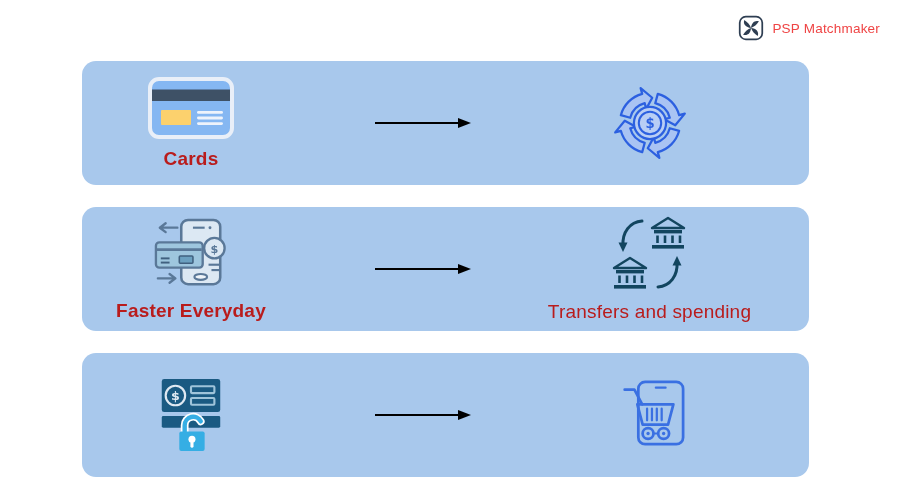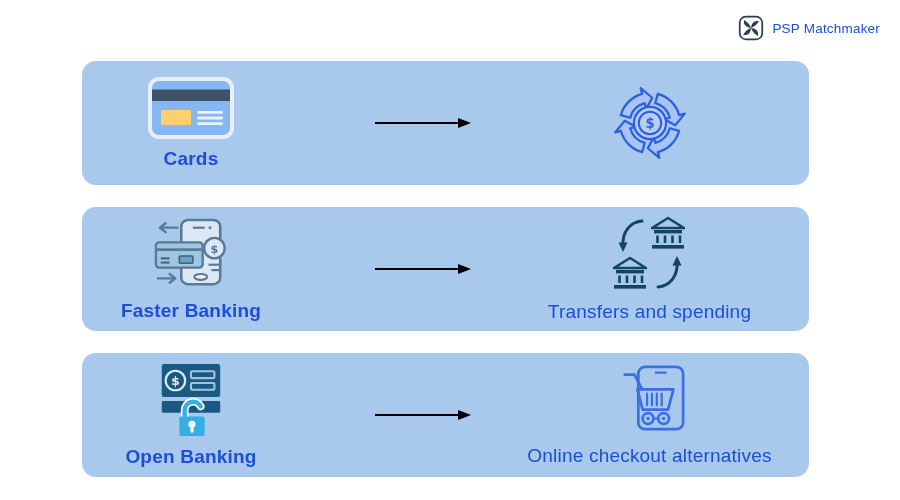--- a/index.html
+++ b/index.html
@@ -8,35 +8,35 @@
     font-family:"Liberation Sans","DejaVu Sans",sans-serif;
     position:relative;overflow:hidden;
   }
   
   .brand{
     position:absolute;top:15px;right:20px;
     display:flex;align-items:center;gap:8px;
   }
   .brand .logo{width:26px;height:26px;display:block;}
   .brand .brand-text{
-    font-size:13.5px;font-weight:500;color:#1d4ed8;letter-spacing:.2px;
+    font-size:13.5px;font-weight:500;color:#ef4444;letter-spacing:.2px;
   }
   
   .bands{position:absolute;top:61px;left:82px;width:727px;}
   .band{
     width:727px;height:124px;background:#a8c8ec;border-radius:14px;
     margin-bottom:22px;
     display:grid;grid-template-columns:218px 190px 1fr;align-items:stretch;
   }
   .cell{
     display:flex;flex-direction:column;align-items:center;justify-content:center;
     gap:9px;padding:6px 0;
   }
   .cell .label{
-    color:#1d4ed8;font-size:19px;line-height:1.1;letter-spacing:.2px;
+    color:#b91c1c;font-size:19px;line-height:1.1;letter-spacing:.2px;
     white-space:nowrap;text-align:left;
   }
   .cell.method .label{font-weight:600;}
   .cell.usecase .label{font-weight:500;}
   .arrow-cell{
     display:flex;align-items:center;justify-content:center;
   }
   .arrow-cell svg{transform:translateX(28px);}
   .icon{display:block;}
 </style>
@@ -111,21 +111,21 @@
           <line x1="9" y1="43.5" x2="18" y2="43.5" stroke="#40607f" stroke-width="2"></line>
           <line x1="9" y1="47.8" x2="18" y2="47.8" stroke="#40607f" stroke-width="2"></line>
           <rect x="28" y="41" width="14" height="7.5" rx="1" fill="#6ba0c0" stroke="#40607f" stroke-width="1.6"></rect>
           <circle cx="64" cy="33" r="10.5" fill="#dce8f3" stroke="#5a7898" stroke-width="2.4"></circle>
           <text x="64" y="37.5" font-size="11.5" font-weight="bold" fill="#5a7898" text-anchor="middle" font-family="'DejaVu Sans',sans-serif">$</text>
           <line x1="58" y1="50" x2="69" y2="50" stroke="#5a7898" stroke-width="2.2"></line>
           <line x1="61" y1="55.5" x2="69" y2="55.5" stroke="#5a7898" stroke-width="2.2"></line>
           <path d="M6,64 H23 M18,59.5 L24,64 L18,68.5" fill="none" stroke="#5a7898" stroke-width="2.4" stroke-linecap="round" stroke-linejoin="round"></path>
         </svg>
       </span>
-      <span class="label">Faster Banking</span>
+      <span class="label">Faster Everyday</span>
     </div>
     <div class="arrow-cell">
       <svg width="100" height="16" viewBox="0 0 100 16">
         <line x1="2" y1="8" x2="85" y2="8" stroke="#000" stroke-width="2"></line>
         <polygon points="85,3 98,8 85,13" fill="#000"></polygon>
       </svg>
     </div>
     <div class="cell usecase">
       <span>
         <svg class="icon" width="78" height="78" viewBox="0 0 78 78">
@@ -172,21 +172,20 @@
           <rect x="32" y="9.5" width="24" height="7" rx="1" fill="none" stroke="#9fc4da" stroke-width="2.2"></rect>
           <rect x="32" y="21.5" width="24" height="7" rx="1" fill="none" stroke="#9fc4da" stroke-width="2.2"></rect>
           <rect x="2" y="40" width="60" height="12" rx="1.5" fill="#1a5a82"></rect>
           <path d="M25.5,56 V49.5 A8.75,8.75 0 0 1 42,45.5" fill="none" stroke="#ffffff" stroke-width="8" stroke-linecap="round"></path>
           <path d="M25.5,56 V49.5 A8.75,8.75 0 0 1 42,45.5" fill="none" stroke="#35aee4" stroke-width="4.5" stroke-linecap="round"></path>
           <rect x="20" y="56" width="26" height="20" rx="2" fill="#35aee4"></rect>
           <circle cx="33" cy="64" r="3.6" fill="#ffffff"></circle>
           <rect x="31.4" y="66" width="3.2" height="6.5" rx="1.4" fill="#ffffff"></rect>
         </svg>
       </span>
-      <span class="label">Open Banking</span>
     </div>
     <div class="arrow-cell">
       <svg width="100" height="16" viewBox="0 0 100 16">
         <line x1="2" y1="8" x2="85" y2="8" stroke="#000" stroke-width="2"></line>
         <polygon points="85,3 98,8 85,13" fill="#000"></polygon>
       </svg>
     </div>
     <div class="cell usecase">
       <span>
         <svg class="icon" width="76" height="74" viewBox="0 0 78 76">
@@ -200,17 +199,16 @@
             <line x1="46" y1="31.5" x2="46" y2="43.5" stroke-width="2.3"></line>
             <line x1="51" y1="31.5" x2="51" y2="43.5" stroke-width="2.3"></line>
             <circle cx="37" cy="57" r="5.6"></circle>
             <circle cx="53" cy="57" r="5.6"></circle>
             <line x1="42.8" y1="57" x2="47.2" y2="57" stroke-width="2.3"></line>
           </g>
           <circle cx="37" cy="57" r="1.7" fill="#3a70e2"></circle>
           <circle cx="53" cy="57" r="1.7" fill="#3a70e2"></circle>
         </svg>
       </span>
-      <span class="label">Online checkout alternatives</span>
     </div>
   </div>
 
 </div>
 
 </body></html>

